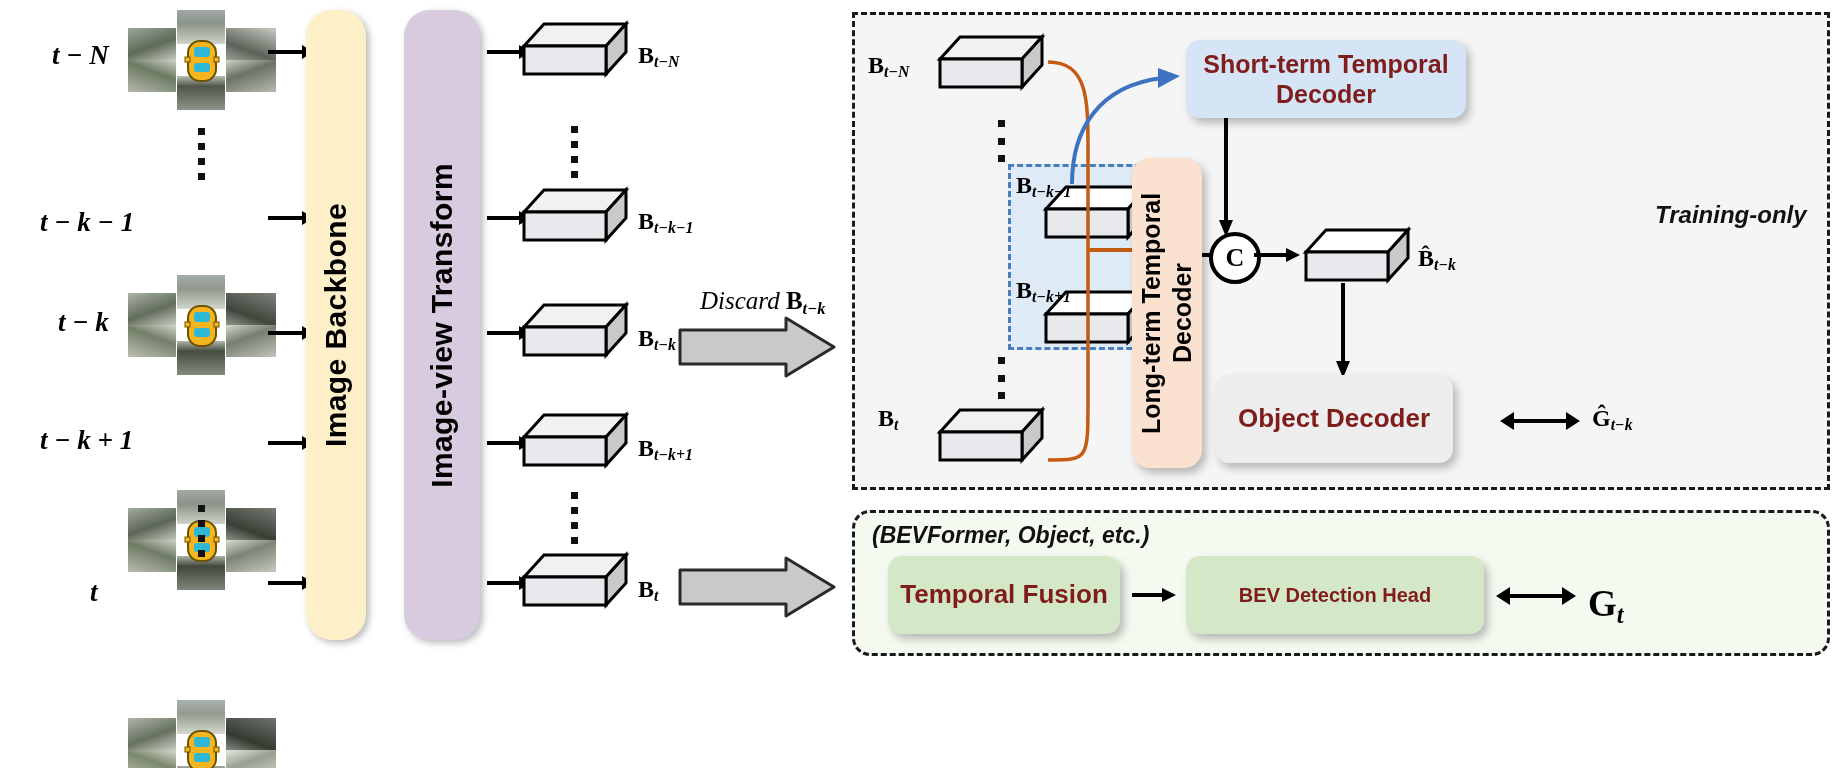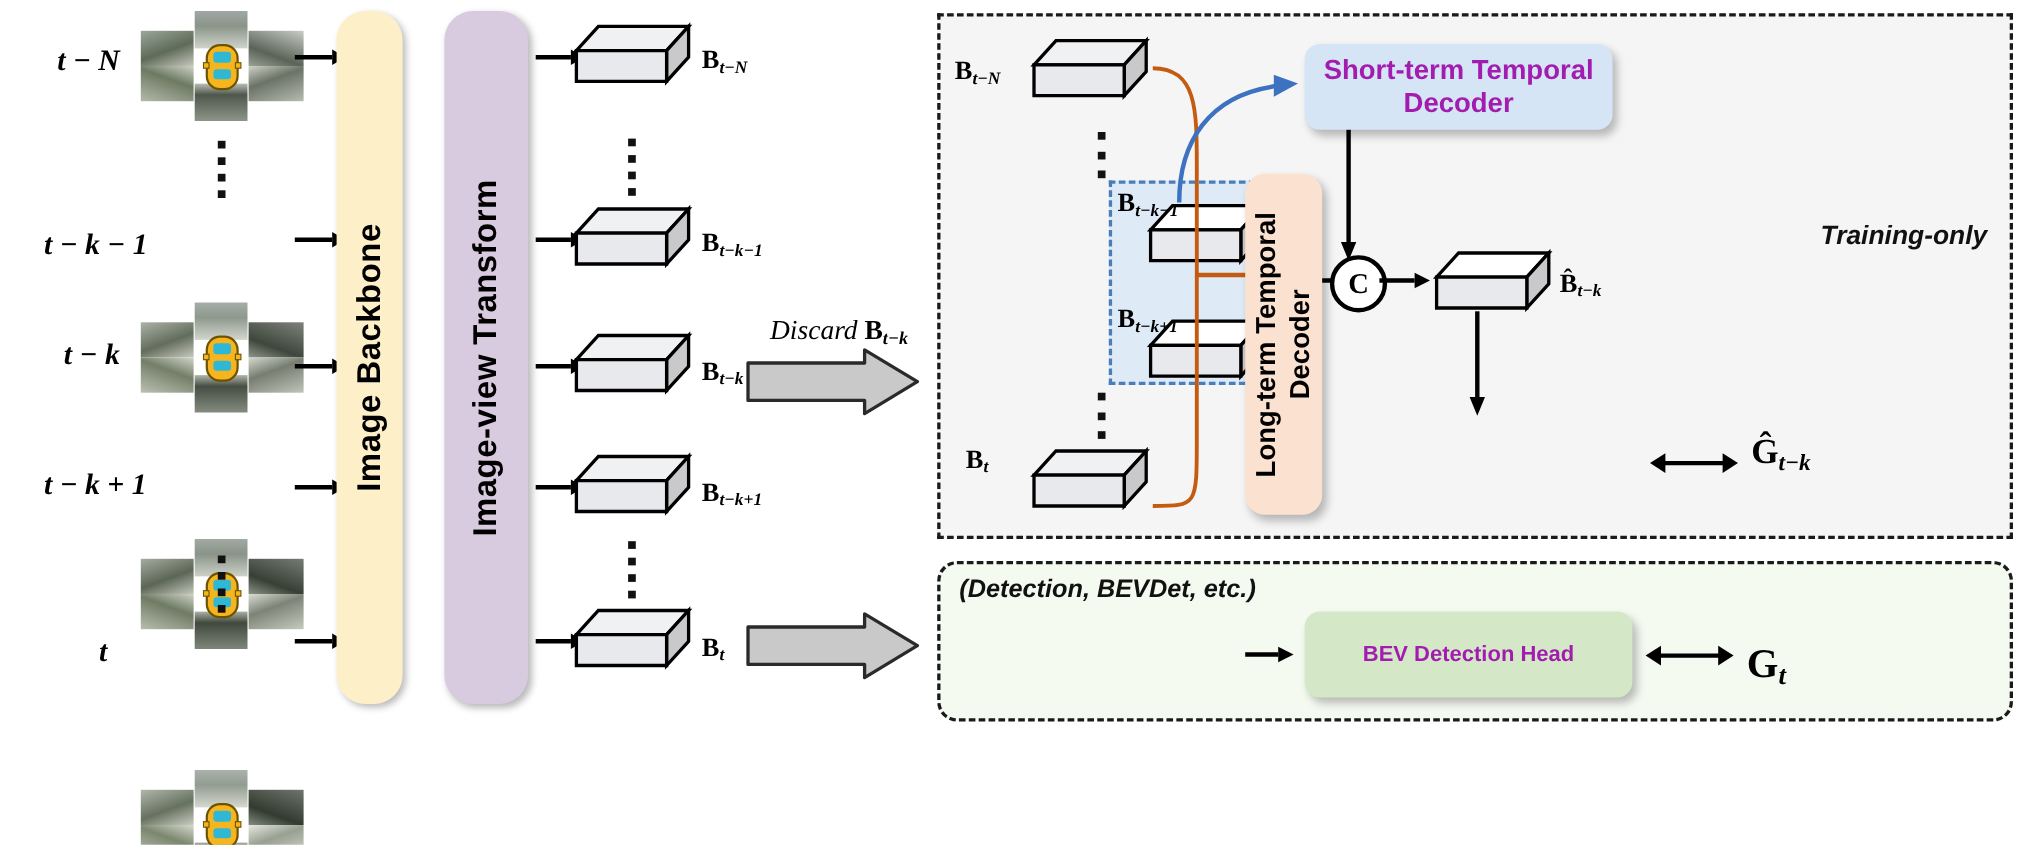--- a/index.html
+++ b/index.html
@@ -18,21 +18,21 @@
   .bevformer-note{font-family:"Liberation Sans",sans-serif;font-style:italic;font-weight:bold;font-size:23px;color:#111;white-space:nowrap;}
 
   
   .vbar{border-radius:26px;display:flex;align-items:center;justify-content:center;
         box-shadow:3px 3px 7px rgba(0,0,0,.28);}
   .vbar span{writing-mode:vertical-rl;transform:rotate(180deg);
              font-family:"Liberation Sans",sans-serif;font-weight:bold;font-size:30px;color:#000;letter-spacing:.4px;}
 
   
   .block{border-radius:14px;display:flex;align-items:center;justify-content:center;text-align:center;
-         font-family:"Liberation Sans",sans-serif;font-weight:bold;color:#a21caf;
+         font-family:"Liberation Sans",sans-serif;font-weight:bold;color:#7f1d1d;
          box-shadow:4px 5px 8px rgba(0,0,0,.26);line-height:1.22;}
   .vblock{border-radius:18px;display:flex;align-items:center;justify-content:center;
           box-shadow:4px 5px 8px rgba(0,0,0,.26);}
   .vblock span{writing-mode:vertical-rl;transform:rotate(180deg);text-align:center;
                font-family:"Liberation Sans",sans-serif;font-weight:bold;font-size:25px;color:#000;line-height:1.25;}
 
   
   .dashbox{border:3px dashed #1a1a1a;}
   .dashbox.round{border-radius:18px;}
 
@@ -334,32 +334,38 @@
     <polygon points="106,2 106,30 86,52 86,24" fill="#C9C9CB" stroke="#000" stroke-width="3"></polygon>
     <polygon points="4,24 86,24 86,52 4,52" fill="#E7E9ED" stroke="#000" stroke-width="3"></polygon>
   </svg>
   <div class="abs bevlabel" style="left:1418px;top:245px;">B̂<span class="sub it">t−k</span></div>
 
   <svg class="abs" style="left:1335px;top:283px;" width="16" height="96">
     <line x1="8" y1="0" x2="8" y2="80" stroke="#000" stroke-width="4"></line>
     <polygon points="1,78 8,95 15,78" fill="#000"></polygon>
   </svg>
 
+  <div class="abs block" style="left:1215px;top:375px;width:238px;height:88px;background:#EDEDED;font-size:26px;">
+    <span>Object Decoder</span>
+  </div>
 
   <svg class="abs" style="left:1500px;top:412px;" width="80" height="18">
     <line x1="12" y1="9" x2="68" y2="9" stroke="#000" stroke-width="4"></line>
     <polygon points="14,0 0,9 14,18" fill="#000"></polygon>
     <polygon points="66,0 80,9 66,18" fill="#000"></polygon>
   </svg>
-  <div class="abs bevlabel" style="left:1592px;top:392px;font-size:32px;">Ĝ<span class="sub it">t−k</span></div>
+  <div class="abs bevlabel" style="left:1592px;top:405px;font-size:24px;">Ĝ<span class="sub it">t−k</span></div>
 
   <div class="abs dashbox round" style="left:852px;top:510px;width:972px;height:140px;background:#F5FAF1;"></div>
 
-  <div class="abs bevformer-note" style="left:872px;top:522px;">(Detection, BEVDet, etc.)</div>
-
+  <div class="abs bevformer-note" style="left:872px;top:522px;">(BEVFormer, Object, etc.)</div>
+
+  <div class="abs block" style="left:888px;top:556px;width:232px;height:78px;background:#D4E8C8;font-size:26px;">
+    <span>Temporal Fusion</span>
+  </div>
 
   <svg class="abs" style="left:1132px;top:587px;" width="44" height="16">
     <line x1="0" y1="8" x2="30" y2="8" stroke="#000" stroke-width="4"></line>
     <polygon points="30,1 44,8 30,15" fill="#000"></polygon>
   </svg>
 
   <div class="abs block" style="left:1186px;top:556px;width:298px;height:78px;background:#D4E8C8;font-size:20px;">
     <span>BEV Detection Head</span>
   </div>
 

